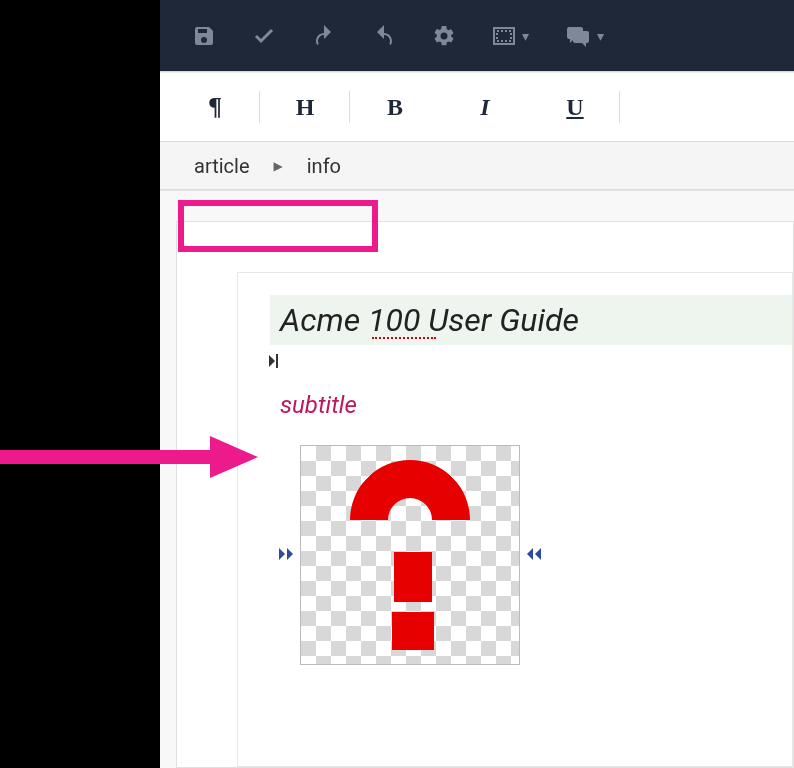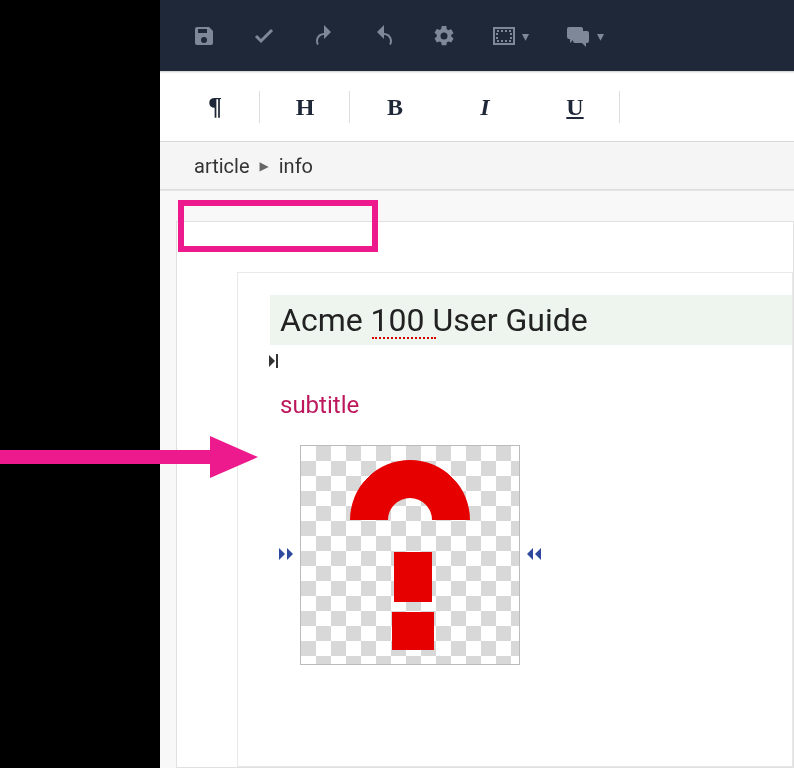--- a/index.html
+++ b/index.html
@@ -88,21 +88,21 @@
       background: #f5f5f5;
       border-bottom: 1px solid #ddd;
       height: 48px;
       display: flex;
       align-items: center;
       padding-left: 20px;
     }
     .breadcrumb {
       display: flex;
       align-items: center;
-      gap: 10px;
+      gap: 24px;
       padding: 6px 14px;
       font-size: 20px;
       color: #333;
     }
     .breadcrumb-highlight {
       position: absolute;
       left: 178px;
       top: 200px;
       width: 200px;
       height: 52px;
@@ -115,20 +115,21 @@
       padding: 30px 0 0 16px;
       height: calc(100% - 190px);
       border-top: 1px solid #e5e5e5;
     }
     .editor-page {
       background: #fff;
       border: 1px solid #e0e0e0;
       padding: 50px 0 0 60px;
       height: 100%;
       position: relative;
+      font-style: italic;
     }
     .inner-block {
       border: 1px solid #e8e8e8;
       padding: 22px 0 0 32px;
       margin-right: 0;
       height: 100%;
     }
     .title-field {
       background: #eef5ef;
       padding: 6px 10px;

